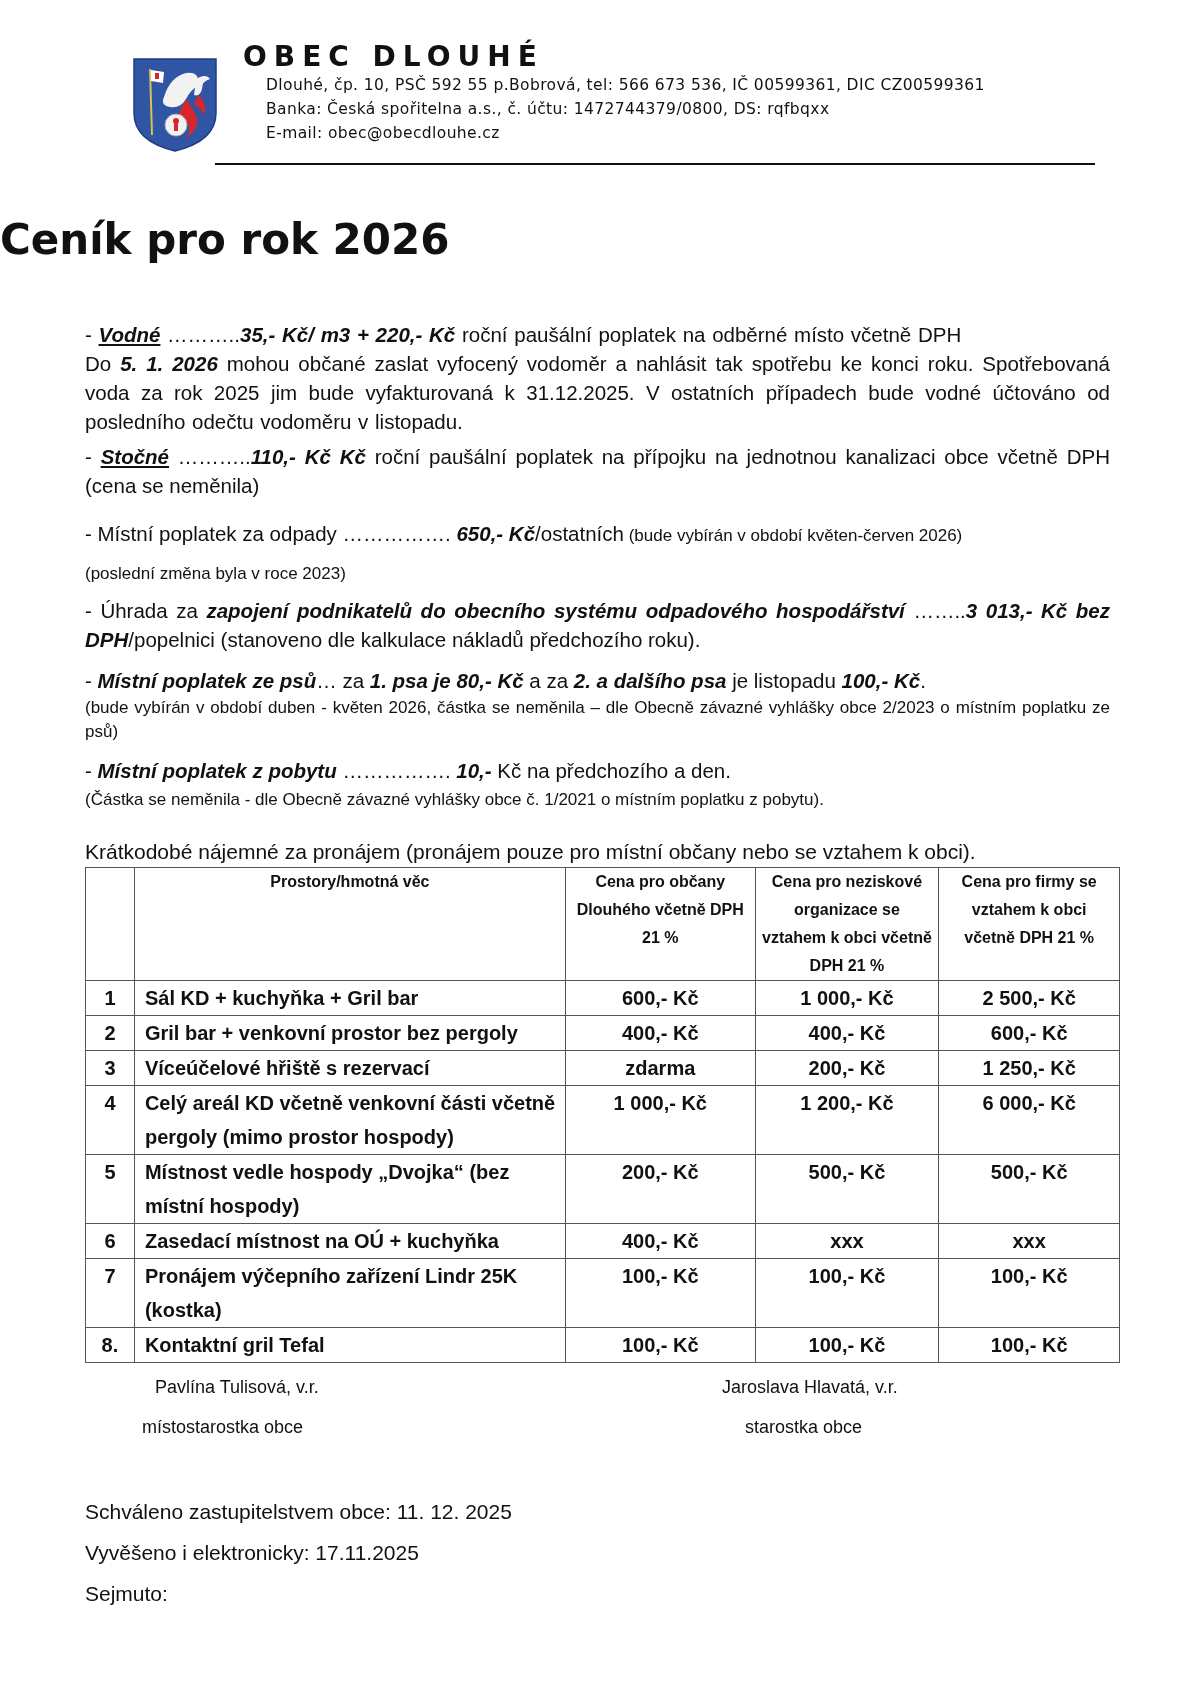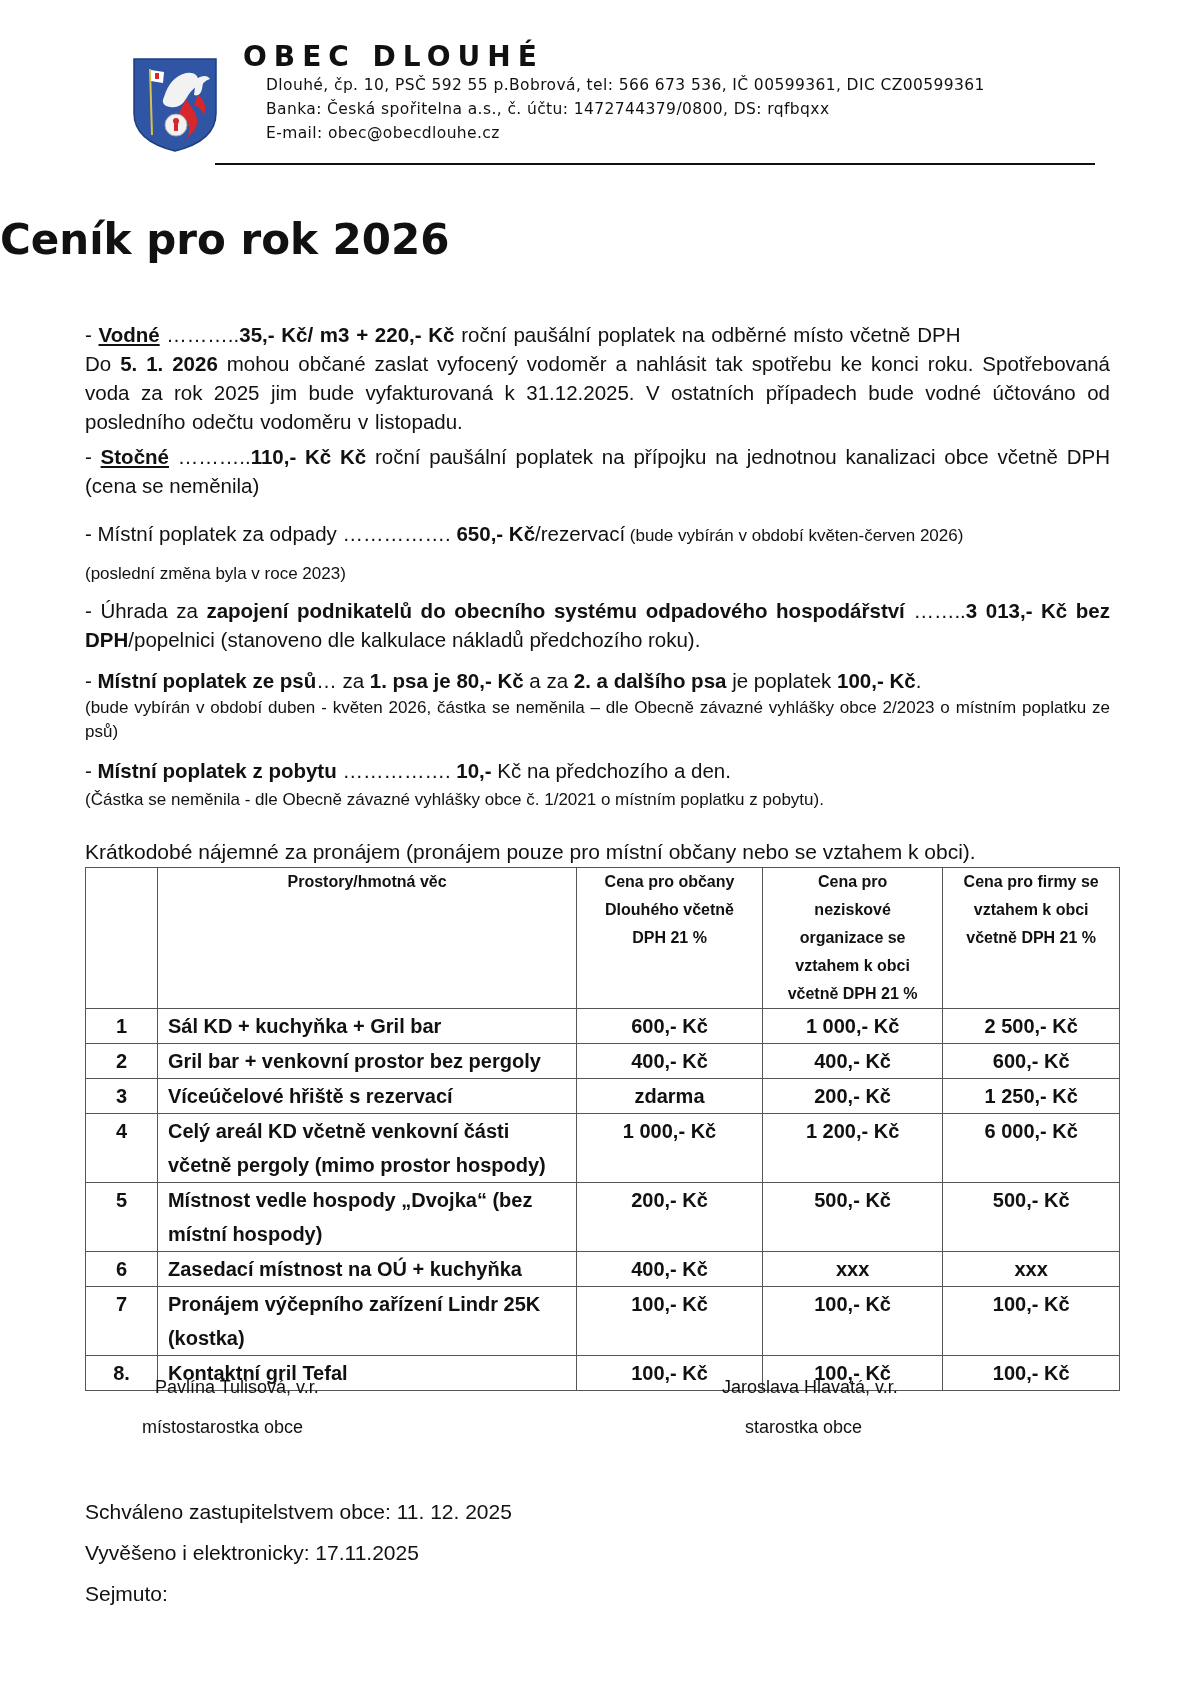--- a/index.html
+++ b/index.html
@@ -8,36 +8,36 @@
   #crest { left:130px; top:55px; width:90px; height:98px; }
   #org-name { left:243px; top:40px; font-size:28px; font-weight:bold; letter-spacing:7px; }
   .hdr-line { left:250px; font-size:15.5px; letter-spacing:0.4px; font-family:"DejaVu Sans", sans-serif;margin-left:16px; }
   #hl1 { top:76px; } #hl2 { top:100px; } #hl3 { top:124px; }
   #sep { left:215px; top:163px; width:880px; height:0; border-top:2px solid #111; }
   #title { left:0; width:1190px; text-align:left; top:215px; font-size:42px; font-weight:bold; font-family:"DejaVu Sans", sans-serif; }
 
   .para { left:85px; width:1025px; font-size:20.5px; line-height:29px; font-family:"Liberation Sans", sans-serif; }
   .para.j { text-align:justify; text-align-last:left; }
   .small { font-size:17px; line-height:24px; }
-  b, .b { font-weight:bold; }
+  b, .b { font-weight:bold;font-style:italic; }
   u { text-decoration:underline; }
 
   #p-vodne { top:320px; word-spacing:1px; }
   #p-stocne { top:442px; }
   #p-odpady { top:519px; }
   #p-odpady-note { top:562px; }
   #p-podnik { top:596px; }
   #p-psi { top:666px; }
   #p-psi-note { top:696px; }
   #p-pobyt { top:756px; }
   #p-pobyt-note { top:788px; }
   #table-caption { top:840px; left:85px; font-size:21px; font-family:"Liberation Sans", sans-serif; }
 
   #price-table { position:absolute; left:85px; top:867px; width:1035px; border-collapse:collapse; font-family:"Liberation Sans", sans-serif; }
-  #price-table td, #price-table th { border:1.5px solid #555; vertical-align:top; padding:0 18px; }
+  #price-table td, #price-table th { border:1.5px solid #555; vertical-align:top; padding:0 6px; }
   #price-table th { font-size:16px; font-weight:bold; line-height:28px; text-align:center; padding-top:0; height:112px; }
   #price-table td { font-size:20px; font-weight:bold; line-height:34px; }
   #price-table td.num { text-align:center; width:36px; }
   #price-table td.item { width:405px; padding-left:10px; }
   #price-table td.price { text-align:center; }
   col.c1 { width:48px; } col.c2 { width:432px; } col.c3 { width:190px; } col.c4 { width:184px; } col.c5 { width:181px; }
 
   .sig { font-size:18px; font-family:"Liberation Sans", sans-serif; }
   #sig1-name { left:155px; top:1377px; }
   #sig1-role { left:142px; top:1417px; }
@@ -75,30 +75,30 @@
 <div class="abs para j" id="p-vodne">
   <span>- </span><b><u>Vodné</u></b><span> ………..</span><b>35,- Kč/ m3 + 220,- Kč</b><span> roční paušální poplatek na odběrné místo včetně DPH</span>
   <br><span>Do </span><b>5. 1. 2026</b><span> mohou občané zaslat vyfocený vodoměr a nahlásit tak spotřebu ke konci roku. Spotřebovaná voda za rok 2025 jim bude vyfakturovaná k 31.12.2025. V ostatních případech bude vodné účtováno od posledního odečtu vodoměru v listopadu.</span>
 </div>
 
 <div class="abs para j" id="p-stocne">
   <span>- </span><b><u>Stočné</u></b><span> ………..</span><b>110,- Kč Kč</b><span> roční paušální poplatek na přípojku na jednotnou kanalizaci obce včetně DPH (cena se neměnila)</span>
 </div>
 
 <div class="abs para" id="p-odpady">
-  <span>- Místní poplatek za odpady ……………. </span><b>650,- Kč</b><span>/rezervací</span><span class="small"> (bude vybírán v období květen-červen 2026)</span>
+  <span>- Místní poplatek za odpady ……………. </span><b>650,- Kč</b><span>/ostatních</span><span class="small"> (bude vybírán v období květen-červen 2026)</span>
 </div>
 <div class="abs para small" id="p-odpady-note">(poslední změna byla v roce 2023)</div>
 
 <div class="abs para j" id="p-podnik">
   <span>- Úhrada za </span><b>zapojení podnikatelů do obecního systému odpadového hospodářství</b><span> ……..</span><b>3 013,- Kč bez DPH</b><span>/popelnici (stanoveno dle kalkulace nákladů předchozího roku).</span>
 </div>
 
 <div class="abs para" id="p-psi">
-  <span>-  </span><b>Místní poplatek ze psů</b><span>… za </span><b>1. psa je 80,- Kč</b><span> a za </span><b>2. a dalšího psa</b><span> je poplatek </span><b>100,- Kč</b><span>.</span>
+  <span>-  </span><b>Místní poplatek ze psů</b><span>… za </span><b>1. psa je 80,- Kč</b><span> a za </span><b>2. a dalšího psa</b><span> je listopadu </span><b>100,- Kč</b><span>.</span>
 </div>
 <div class="abs para small j" id="p-psi-note">(bude vybírán v období duben - květen 2026, částka se neměnila – dle Obecně závazné vyhlášky obce 2/2023 o místním poplatku ze psů)</div>
 
 <div class="abs para" id="p-pobyt">
   <span>- </span><b>Místní poplatek z pobytu</b><span> ……………. </span><b>10,-</b><span> Kč na předchozího a den.</span>
 </div>
 <div class="abs para small" id="p-pobyt-note">(Částka se neměnila - dle Obecně závazné vyhlášky obce č. 1/2021 o místním poplatku z pobytu).</div>
 
 <div class="abs" id="table-caption">Krátkodobé nájemné za pronájem (pronájem pouze pro místní občany nebo se vztahem k obci).</div>
 

